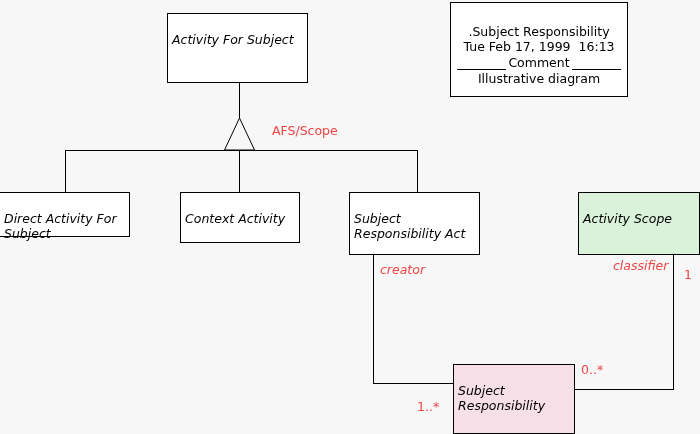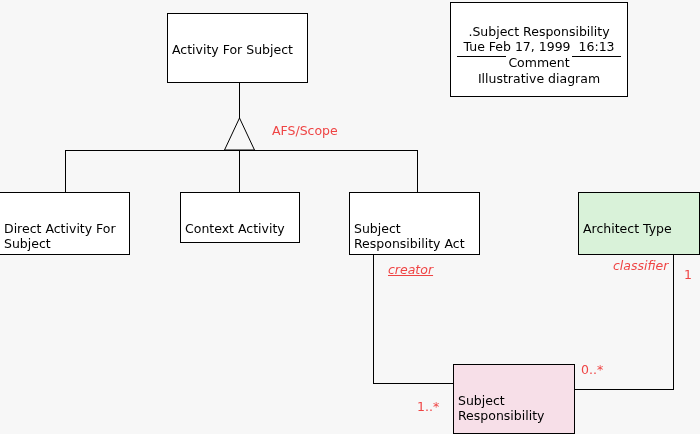--- a/index.html
+++ b/index.html
@@ -15,45 +15,46 @@
     font-family: "DejaVu Sans", sans-serif;
     overflow: hidden;
   }
 
   
   .cbox {
     position: absolute;
     box-sizing: border-box;
     border: 1px solid #000000;
     background: #ffffff;
-    padding: 13px 4px 0 4px;
+    padding: 3px 4px 0 4px;
     font-size: 12.5px;
     line-height: 15px;
     color: #000000;
     white-space: pre-line;
+    font-style: italic;
   }
   .cbox.green { background: #d9f2d9; }
   .cbox.pink  { background: #f7dfe8; }
 
   
   .note {
     position: absolute;
     box-sizing: border-box;
     border: 1px solid #000000;
     background: #ffffff;
     text-align: center;
     font-size: 12.5px;
     line-height: 15px;
     color: #000000;
     padding-top: 21px;
   }
   .note-line { white-space: pre; }
   .note-sep {
     display: flex;
-    align-items: flex-start;
+    align-items: flex-end;
     margin: 2px 6px 1px 6px;
     font-size: 12.5px;
     line-height: 14px;
   }
   .note-sep::before,
   .note-sep::after {
     content: "";
     flex: 1 1 auto;
     height: 0;
     border-top: 1px solid #000000;
@@ -117,46 +118,46 @@
   </div>
 
   <div class="lbl" style="left:272px; top:124px;">AFS/Scope</div>
 
   <div class="hline" style="left:65px; top:150px; width:353px;"></div>
 
   <div class="vline" style="left:65px; top:150px; height:42px;"></div>
   <div class="vline" style="left:239px; top:150px; height:42px;"></div>
   <div class="vline" style="left:417px; top:150px; height:42px;"></div>
 
-  <div class="cbox" style="left:-1px; top:192px; width:131px; height:63px;">
+  <div class="cbox" style="left:-1px; top:192px; width:131px; height:45px;">
     <span>Direct Activity For
 Subject</span>
   </div>
 
   <div class="cbox" style="left:180px; top:192px; width:120px; height:51px;">
     <span>Context Activity</span>
   </div>
 
   <div class="cbox" style="left:349px; top:192px; width:131px; height:63px;">
     <span>Subject
 Responsibility Act</span>
   </div>
 
   <div class="cbox green" style="left:578px; top:192px; width:122px; height:63px;">
-    <span>Architect Type</span>
+    <span>Activity Scope</span>
   </div>
 
   <div class="cbox pink" style="left:453px; top:364px; width:122px; height:70px;">
     <span>Subject
 Responsibility</span>
   </div>
 
   <div class="vline" style="left:373px; top:255px; height:128px;"></div>
   <div class="hline" style="left:373px; top:383px; width:81px;"></div>
-  <div class="lbl role" style="left:388px; top:263px;text-decoration:underline;">creator</div>
+  <div class="lbl role" style="left:380px; top:263px;">creator</div>
   <div class="lbl" style="left:417px; top:400px;">1..*</div>
 
   <div class="vline" style="left:673px; top:255px; height:134px;"></div>
   <div class="hline" style="left:575px; top:389px; width:99px;"></div>
   <div class="lbl role" style="left:613px; top:259px;">classifier</div>
   <div class="lbl" style="left:684px; top:268px;">1</div>
   <div class="lbl" style="left:581px; top:363px;">0..*</div>
 
 </div>
 

